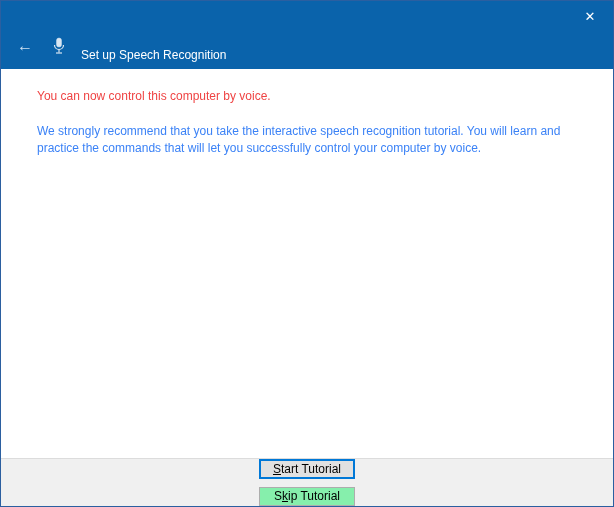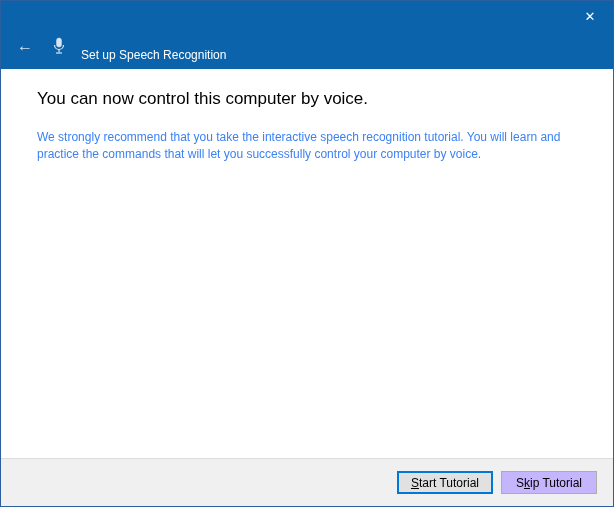--- a/index.html
+++ b/index.html
@@ -63,47 +63,48 @@
       color: #fff;
       font-weight: 400;
       margin-top: 18px;
     }
     .content {
       flex: 1;
       padding: 20px 36px 10px 36px;
       color: #333;
     }
     .heading {
-      color: #000000;
-      font-size: 17px;
+      color: #ef4444;
+      font-size: 12px;
       font-weight: 400;
       margin-bottom: 20px;
     }
     .body-text {
       font-size: 12px;
       color: #3b82f6;
       line-height: 1.4;
       margin-bottom: 16px;
     }
     .footer {
       height: 48px;
       background: #f0f0f0;
       border-top: 1px solid #dcdcdc;
       display: flex;
       justify-content: flex-end;
       align-items: center;
       padding: 0 16px;
       gap: 8px;
+      flex-direction: column;
     }
     .btn {
       min-width: 96px;
       height: 23px;
       font-size: 12px;
       font-family: inherit;
-      background: #c4b5fd;
+      background: #86efac;
       border: 1px solid #adadad;
       cursor: pointer;
       padding: 0 12px;
     }
     .btn.primary {
       border: 2px solid #0078d7;
       background: #e1e1e1;
     }
     .underline-first::first-letter { text-decoration: underline; }
     .skip-label { display: inline; }

